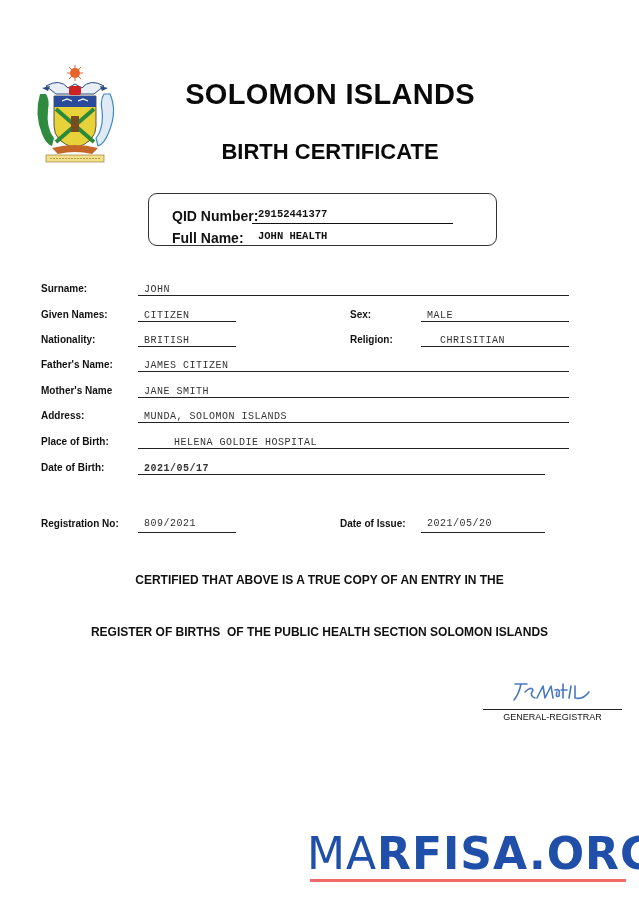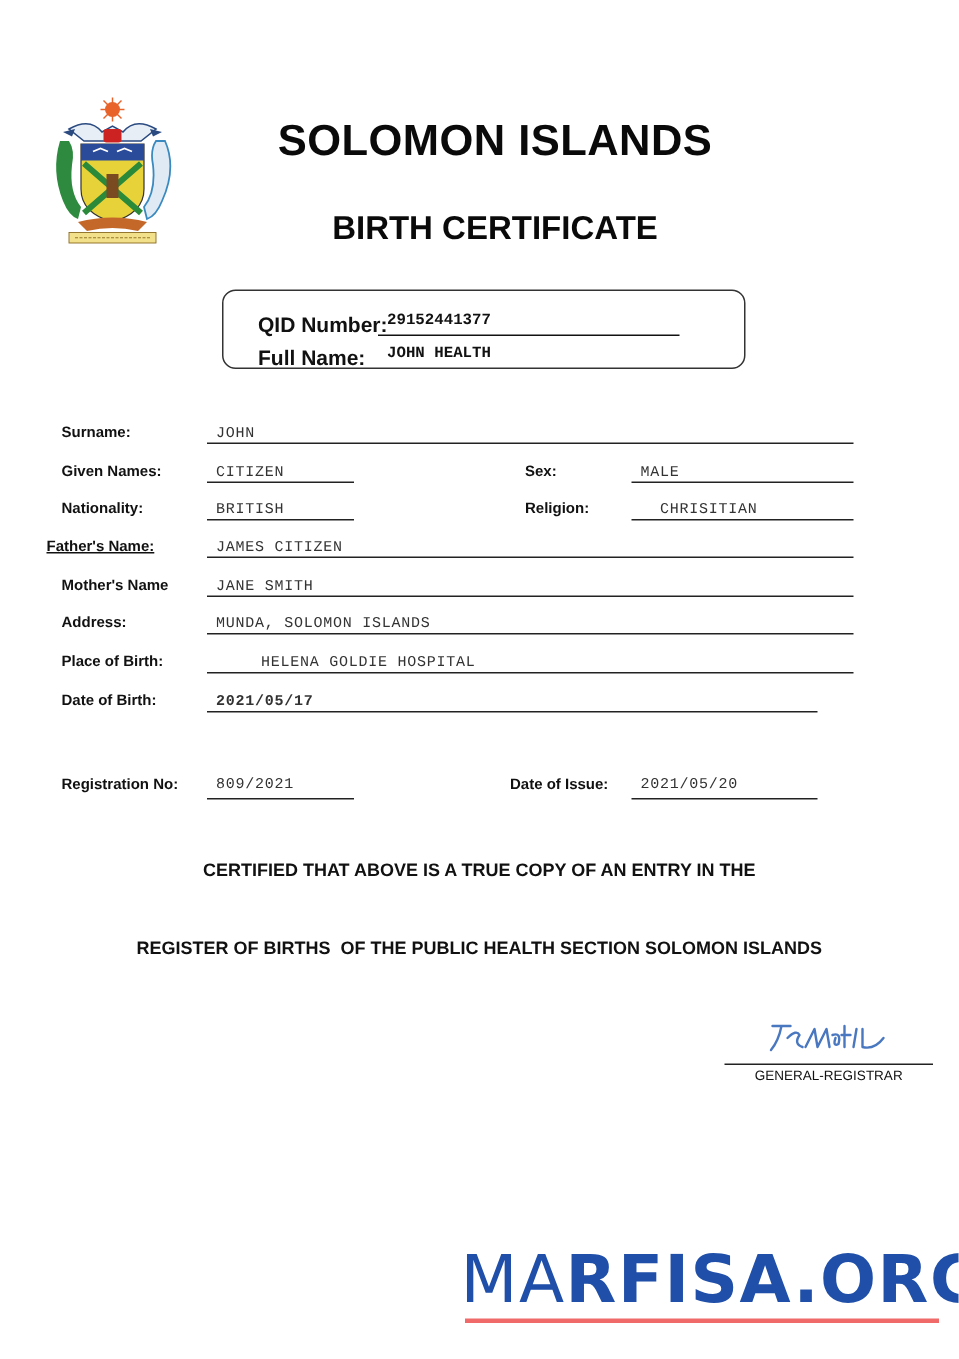--- a/index.html
+++ b/index.html
@@ -110,21 +110,21 @@
 <div class="abs value" style="left:427px; top:310px;">MALE</div>
 <div class="abs uline" style="left:421px; top:321px; width:148px;"></div>
 
 <div class="abs label" style="left:41px; top:334px;">Nationality:</div>
 <div class="abs value" style="left:144px; top:335px;">BRITISH</div>
 <div class="abs uline" style="left:138px; top:346px; width:98px;"></div>
 <div class="abs label" style="left:350px; top:334px;">Religion:</div>
 <div class="abs value" style="left:404px; top:335px;margin-left:36px;">CHRISITIAN</div>
 <div class="abs uline" style="left:421px; top:346px; width:148px;"></div>
 
-<div class="abs label" style="left:31px; top:359px;text-decoration:underline;">Father's Name:</div>
+<div class="abs label" style="left:41px; top:359px;">Father's Name:</div>
 <div class="abs value" style="left:144px; top:360px;">JAMES CITIZEN</div>
 <div class="abs uline" style="left:138px; top:371px; width:431px;"></div>
 
 <div class="abs label" style="left:41px; top:385px;">Mother's Name</div>
 <div class="abs value" style="left:144px; top:386px;">JANE SMITH</div>
 <div class="abs uline" style="left:138px; top:397px; width:431px;"></div>
 
 <div class="abs label" style="left:41px; top:410px;">Address:</div>
 <div class="abs value" style="left:144px; top:411px;">MUNDA, SOLOMON ISLANDS</div>
 <div class="abs uline" style="left:138px; top:422px; width:431px;"></div>

